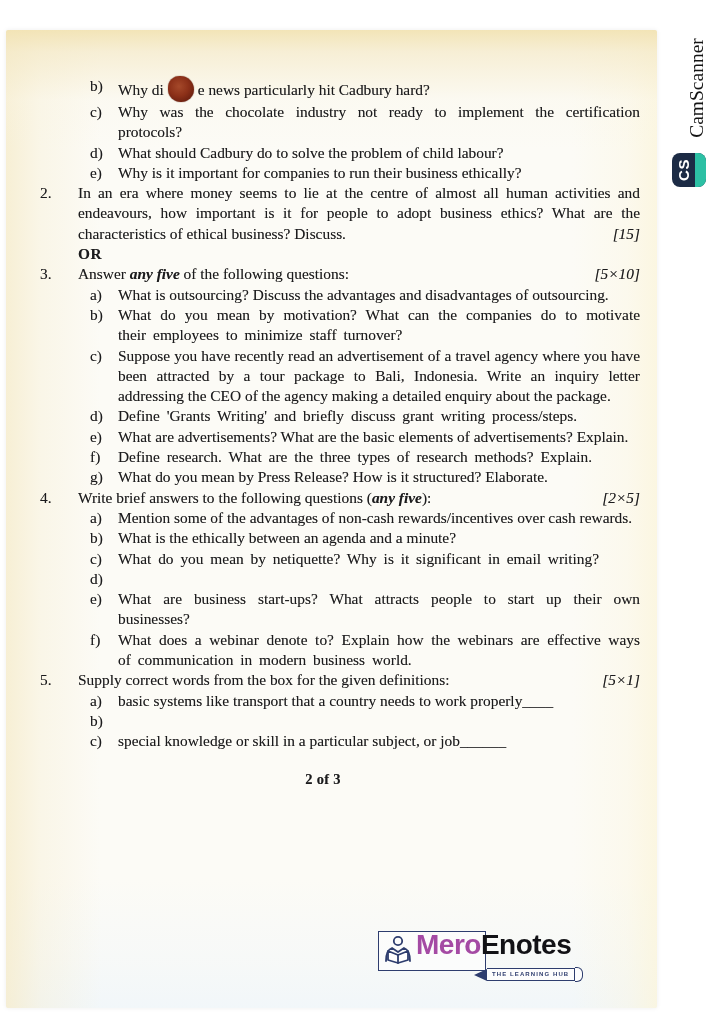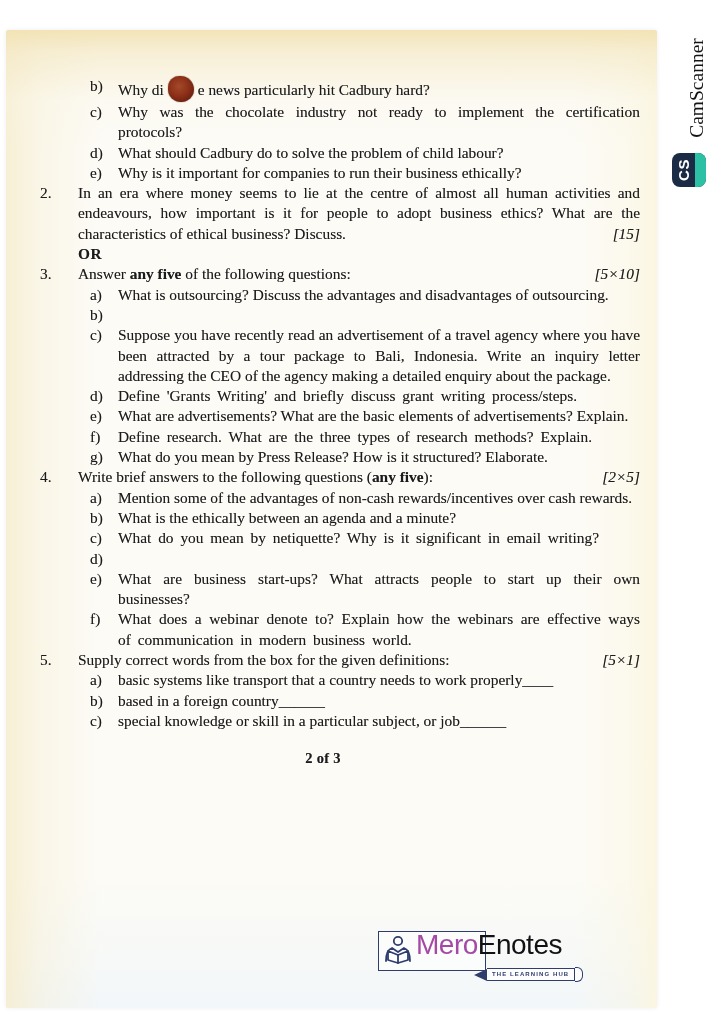--- a/index.html
+++ b/index.html
@@ -20,37 +20,37 @@
     font-size:15.4px;line-height:20.3px;text-shadow:0 0 .6px rgba(45,40,35,.45);}
 
   .qrow{display:flex;}
   .num{flex:none;width:38px;margin-left:34px;}
   .qtext{flex:1;min-width:0;text-align:justify;text-align-last:left;position:relative;}
   .item{display:flex;}
   .letter{flex:none;width:28px;margin-left:84px;}
   .itext{flex:1;min-width:0;text-align:justify;text-align-last:left;position:relative;}
   .sp3{word-spacing:3px;}
   .marks{position:absolute;right:0;bottom:0;word-spacing:normal;font-style:italic;}
-  .bold{font-weight:bold;}
+  .bold{font-weight:bold;font-style:italic;}
   .or-line{margin-left:72px;font-weight:bold;letter-spacing:.5px;}
 
   
   .red-dot{display:inline-block;width:26px;height:26px;border-radius:46% 54% 50% 50%;
     vertical-align:-7px;margin:0 4px;
     background:radial-gradient(circle at 42% 40%, #a5492a 0%, #8c3018 45%, #6b2010 78%, #551507 100%);
     box-shadow:0 0 1px #4a1004;}
 
   
   .footer-row{margin-top:17px;text-align:center;font-size:14.5px;font-weight:bold;letter-spacing:.3px;}
 
   
   .brand{position:absolute;left:372px;top:898px;width:200px;height:58px;font-family:"Liberation Sans",sans-serif;}
   .brand-box{position:absolute;left:0;top:3px;width:106px;height:38px;border:1.6px solid #2e3d6e;background:rgba(255,255,255,.55);}
   .reader-icon{position:absolute;left:4px;top:6px;}
-  .brand-name{position:absolute;left:38px;top:1px;font-size:28px;font-weight:normal;letter-spacing:-.5px;white-space:nowrap;}
+  .brand-name{position:absolute;left:38px;top:1px;font-size:28px;font-weight:bold;letter-spacing:-.5px;white-space:nowrap;}
   .brand-mero{color:#a44aa4;}
   .brand-enotes{color:#121216;}
   .brand-tag{position:absolute;left:96px;top:40px;height:13px;display:flex;align-items:center;}
   .tag-tip{width:0;height:0;border-top:6px solid transparent;border-bottom:6px solid transparent;border-right:13px solid #2e3d6e;}
   .tag-text{border:1.2px solid #2e3d6e;border-left:none;height:11px;line-height:11px;padding:0 5px;
     font-size:6px;font-weight:bold;letter-spacing:1.1px;color:#2e3d6e;background:#fdfdfd;white-space:nowrap;}
   .tag-cap{width:7px;height:12.5px;border:1.2px solid #2e3d6e;border-left:none;border-radius:0 6px 6px 0;background:#fdfdfd;}
 
   
   .cs-text{position:absolute;left:635px;top:78px;width:122px;height:20px;transform:rotate(-90deg);
@@ -97,20 +97,21 @@
       <div class="qrow">
         <span class="num">3.</span>
         <div class="qtext"><span>Answer </span><span class="bold">any five</span><span> of the following questions:</span><span class="marks">[5×10]</span></div>
       </div>
       <div class="item">
         <span class="letter">a)</span>
         <div class="itext">What is outsourcing? Discuss the advantages and disadvantages of outsourcing.</div>
       </div>
       <div class="item">
         <span class="letter">b)</span>
+        <div class="itext sp3">What do you mean by motivation? What can the companies do to motivate their employees to minimize staff turnover?</div>
       </div>
       <div class="item">
         <span class="letter">c)</span>
         <div class="itext">Suppose you have recently read an advertisement of a travel agency where you have been attracted by a tour package to Bali, Indonesia. Write an inquiry letter addressing the CEO of the agency making a detailed enquiry about the package.</div>
       </div>
       <div class="item">
         <span class="letter">d)</span>
         <div class="itext sp3">Define 'Grants Writing' and briefly discuss grant writing process/steps.</div>
       </div>
       <div class="item">
@@ -157,21 +158,20 @@
       <div class="qrow">
         <span class="num">5.</span>
         <div class="qtext"><span>Supply correct words from the box for the given definitions:</span><span class="marks">[5×1]</span></div>
       </div>
       <div class="item">
         <span class="letter">a)</span>
         <div class="itext">basic systems like transport that a country needs to work properly____</div>
       </div>
       <div class="item">
         <span class="letter">b)</span>
-        <div class="itext">based in a foreign country______</div>
       </div>
       <div class="item">
         <span class="letter">c)</span>
         <div class="itext">special knowledge or skill in a particular subject, or job______</div>
       </div>
 
       <div class="footer-row">2 of 3</div>
     </div>
 
     <div class="brand">

